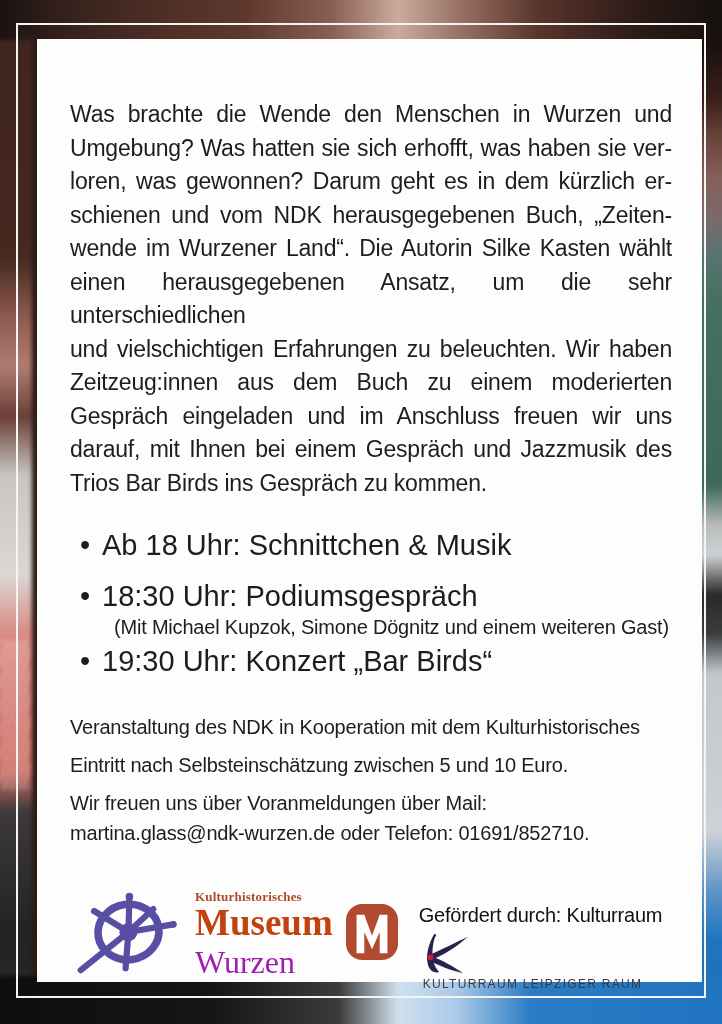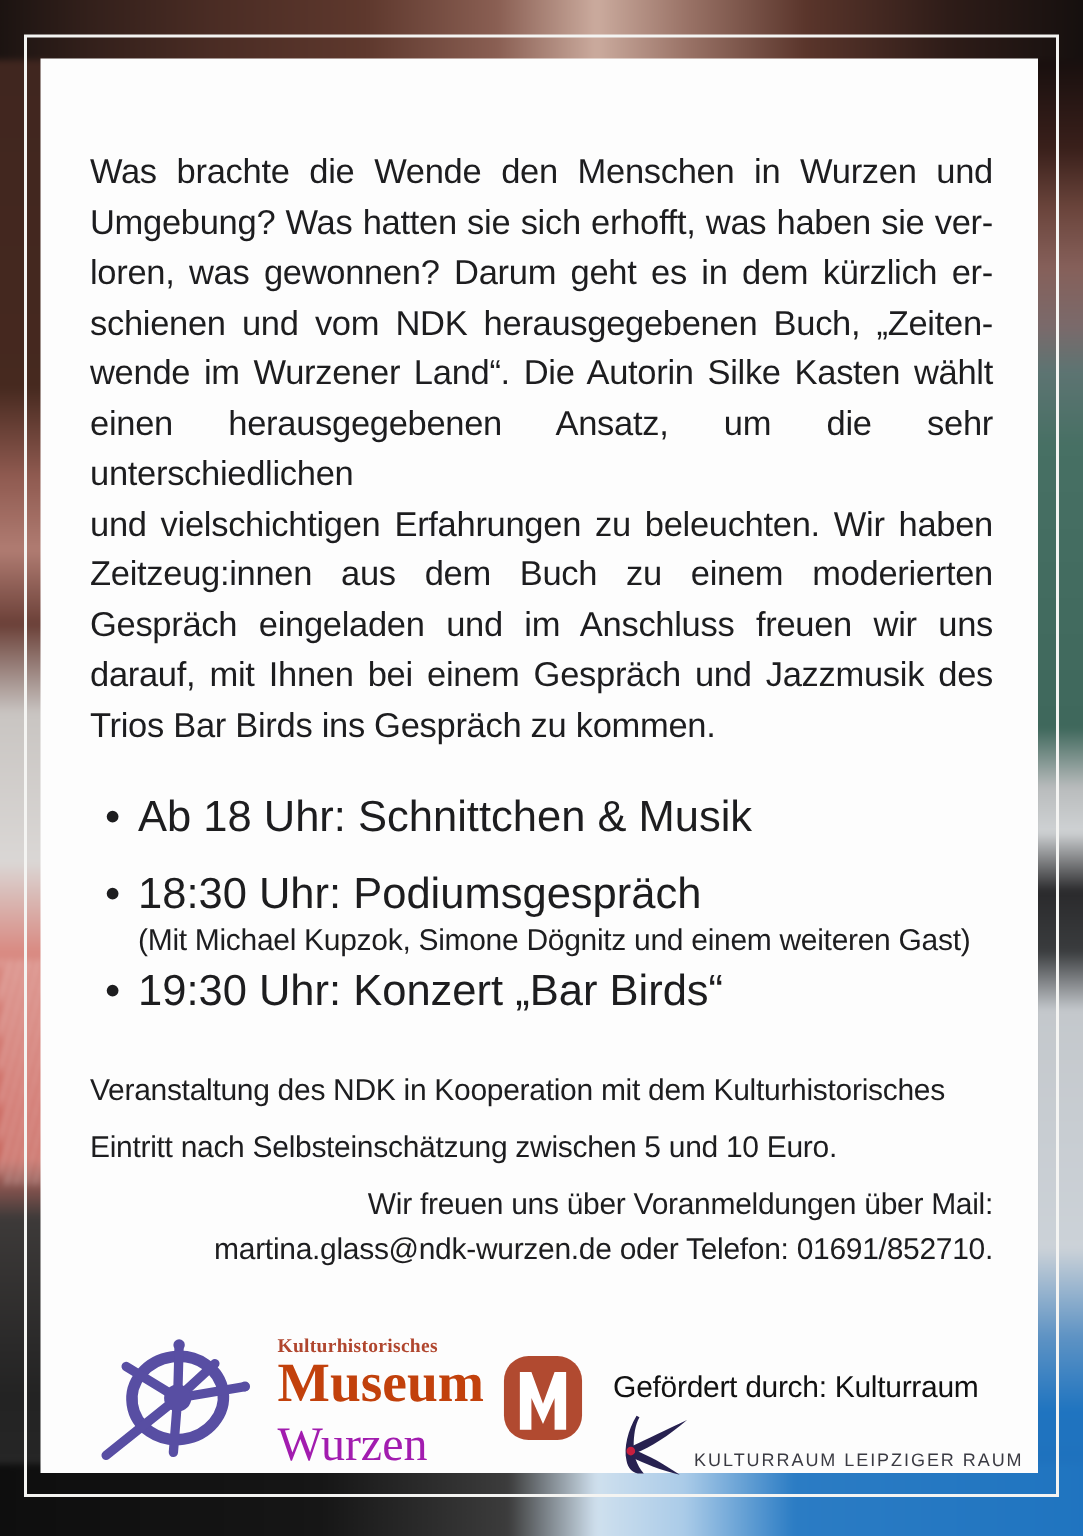--- a/index.html
+++ b/index.html
@@ -29,53 +29,53 @@
   }
 
   
   .frame {
     position:absolute; left:16px; top:23px; width:690px; height:975px;
     border:2px solid #f4f4f2; box-sizing:border-box; z-index:2;
   }
 
   
   .card {
-    position:absolute; left:27px; top:39px; width:665px; height:943px;
+    position:absolute; left:37px; top:39px; width:665px; height:943px;
     background:#fdfdfd; z-index:3; box-sizing:border-box;
     padding:0 30px 0 33px; color:#1d1d1f;
   }
 
   .intro { margin-top:59px; font-size:23px; line-height:33.5px; letter-spacing:-0.2px; }
   .intro .l { text-align:justify; text-align-last:justify; white-space:normal; }
   .intro .l:last-child { text-align-last:left; }
 
   .schedule { margin-top:27px; }
   .sched-item { display:flex; font-size:29px; line-height:36px; }
   .sched-item .bullet { width:22px; flex:0 0 22px; margin-left:10px; }
   .sched-item.second { margin-top:15px; }
-  .sched-note { font-size:20px; line-height:26px; margin-left:32px; margin-top:0; letter-spacing:-0.2px; }
+  .sched-note { font-size:20px; line-height:26px; margin-left:44px; margin-top:0; letter-spacing:-0.2px; }
   .sched-item.third { margin-top:3px; }
 
   .info { font-size:20px; line-height:30px; letter-spacing:-0.2px; }
   .info-organizer { margin-top:33px; }
   .info-admission { margin-top:8px; }
-  .info-contact { margin-top:8px;text-align:right; }
+  .info-contact { margin-top:8px; }
 
   
   .footer { display:flex; align-items:center; margin-top:40px; height:92px; }
   .wheel-wrap { margin-left:5px; flex:0 0 auto; }
   .museum-block { display:flex; flex-direction:column; align-items:flex-start; margin-left:15px; flex:0 0 auto;
     font-family:"Liberation Serif", serif; line-height:1; }
   .museum-kh { font-size:13px; font-weight:bold; color:#b0462e; letter-spacing:0.2px; }
   .museum-main { font-size:37px; font-weight:bold; color:#c2410c; margin-top:1px; }
   .museum-city { font-size:32px; color:#a21caf; margin-top:5px; margin-right:2px; }
   .m-badge { margin-left:12px; flex:0 0 auto; }
   .funding-block { margin-left:20px; flex:0 0 auto;margin-top:33px; }
   .funding-label { font-size:20px; color:#111; letter-spacing:-0.2px; }
-  .kraum-row { display:flex; align-items:flex-end; margin-top:4px; }
+  .kraum-row { display:flex; align-items:flex-start; margin-top:4px;flex-direction:column; }
   .kraum-label { font-size:12px; color:#3a3a42; letter-spacing:1.3px; margin-left:4px; margin-bottom:7px; white-space:nowrap; }
 </style>
 </head>
 <body>
 
 <div class="stage">
 
   <div class="bg">
     <div class="bg-top"></div>
     <div class="bg-left"></div>

